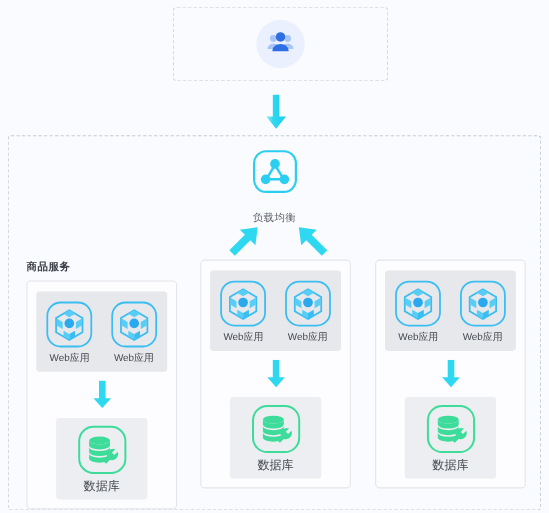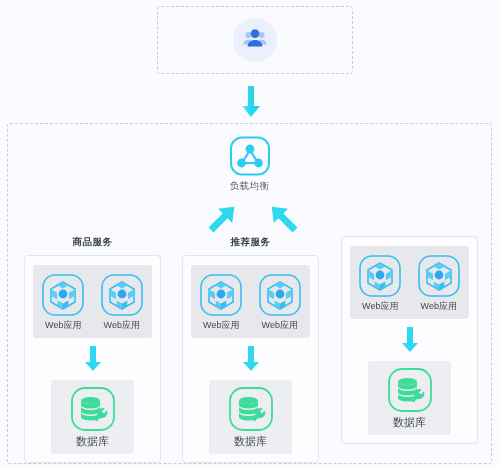--- a/index.html
+++ b/index.html
@@ -65,21 +65,21 @@
     right: 0;
     top: 136px;
     text-align: center;
   }
   .lb-icon {
     width: 44px;
     height: 40px;
     margin: 0 auto;
   }
   .lb-label {
-    margin-top: 4px;
+    margin-top: 16px;
     font-size: 9.5px;
     color: #5a5f66;
     letter-spacing: .4px;
     font-family: Liberation Serif, serif;
   }
 
   
   .arrow-down-main {
     position: absolute;
     left: 241px;
@@ -113,21 +113,21 @@
   .col {
     position: absolute;
     top: 0;
     width: 137px;
   }
   .col-1 { left: 24px; }
   .col-2 { left: 182px; }
   .col-3 { left: 341px; }
 
   .col-title {
-    text-align: center;
+    text-align: left;
     font-size: 9.5px;
     font-weight: bold;
     color: #3c4149;
     letter-spacing: .5px;
     margin-bottom: 6px;
   }
   .col-card {
     border: 1px solid #e2e5ea;
     border-radius: 4px;
     background: #fdfdff;
@@ -297,21 +297,20 @@
               <path d="M12 26.5 v4.5 a9.5 3.6 0 0 0 19 0 v-4.5 a9.5 3.6 0 0 1 -19 0 z" fill="#3ddc9a"></path>
               <path d="M35.8 22.5 a5.6 5.6 0 0 0 -7.4 6.9 l-3.6 3.6 2.6 2.6 3.6 -3.6 a5.6 5.6 0 0 0 6.9 -7.4 l-3 3 -2.1 -2.1 z" fill="#3ddc9a"></path>
             </svg>
           </div>
           <div class="db-label">数据库</div>
         </div>
       </div>
     </div>
 
     <div class="col col-2">
-      <div class="col-title">推荐服务</div>
       <div class="col-card">
         <div class="apps-box">
           <div class="app-item">
             <div class="app-icon">
               <svg width="44" height="44" viewBox="0 0 44 44">
                 <rect x="2" y="2" width="40" height="40" rx="12" ry="12" fill="none" stroke="#39bdf2" stroke-width="1.6"></rect>
                 <path d="M22 9 L34 16 V29 L22 36 L10 29 V16 Z" fill="none" stroke="#39bdf2" stroke-width="1.6"></path>
                 <circle cx="22" cy="21" r="4.4" fill="#2aa9ee"></circle>
                 <path d="M22 9 L27.5 12.2 L22 15.4 L16.5 12.2 Z" fill="#58cdf5"></path>
                 <path d="M10.5 16.6 L16 19.8 L16 26.2 L10.5 23 Z" fill="#58cdf5"></path>

